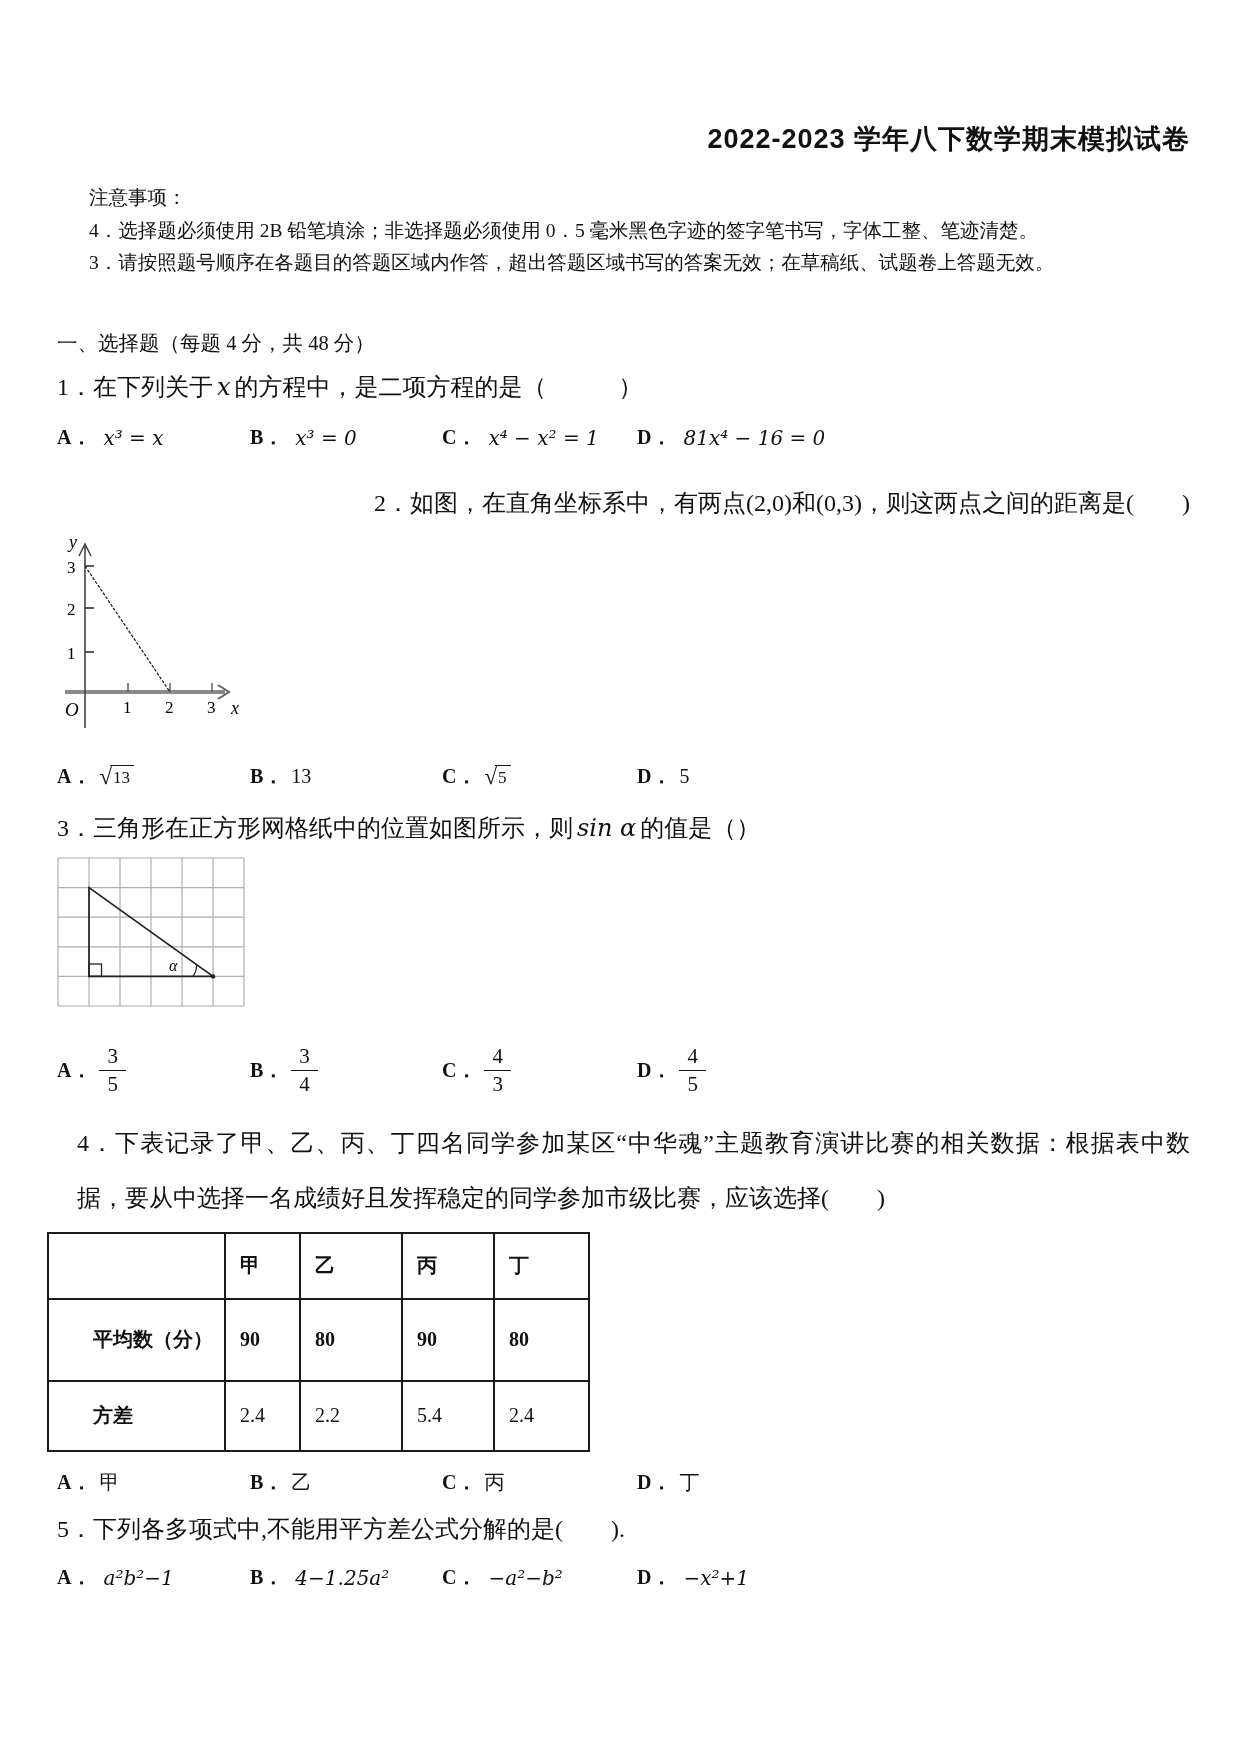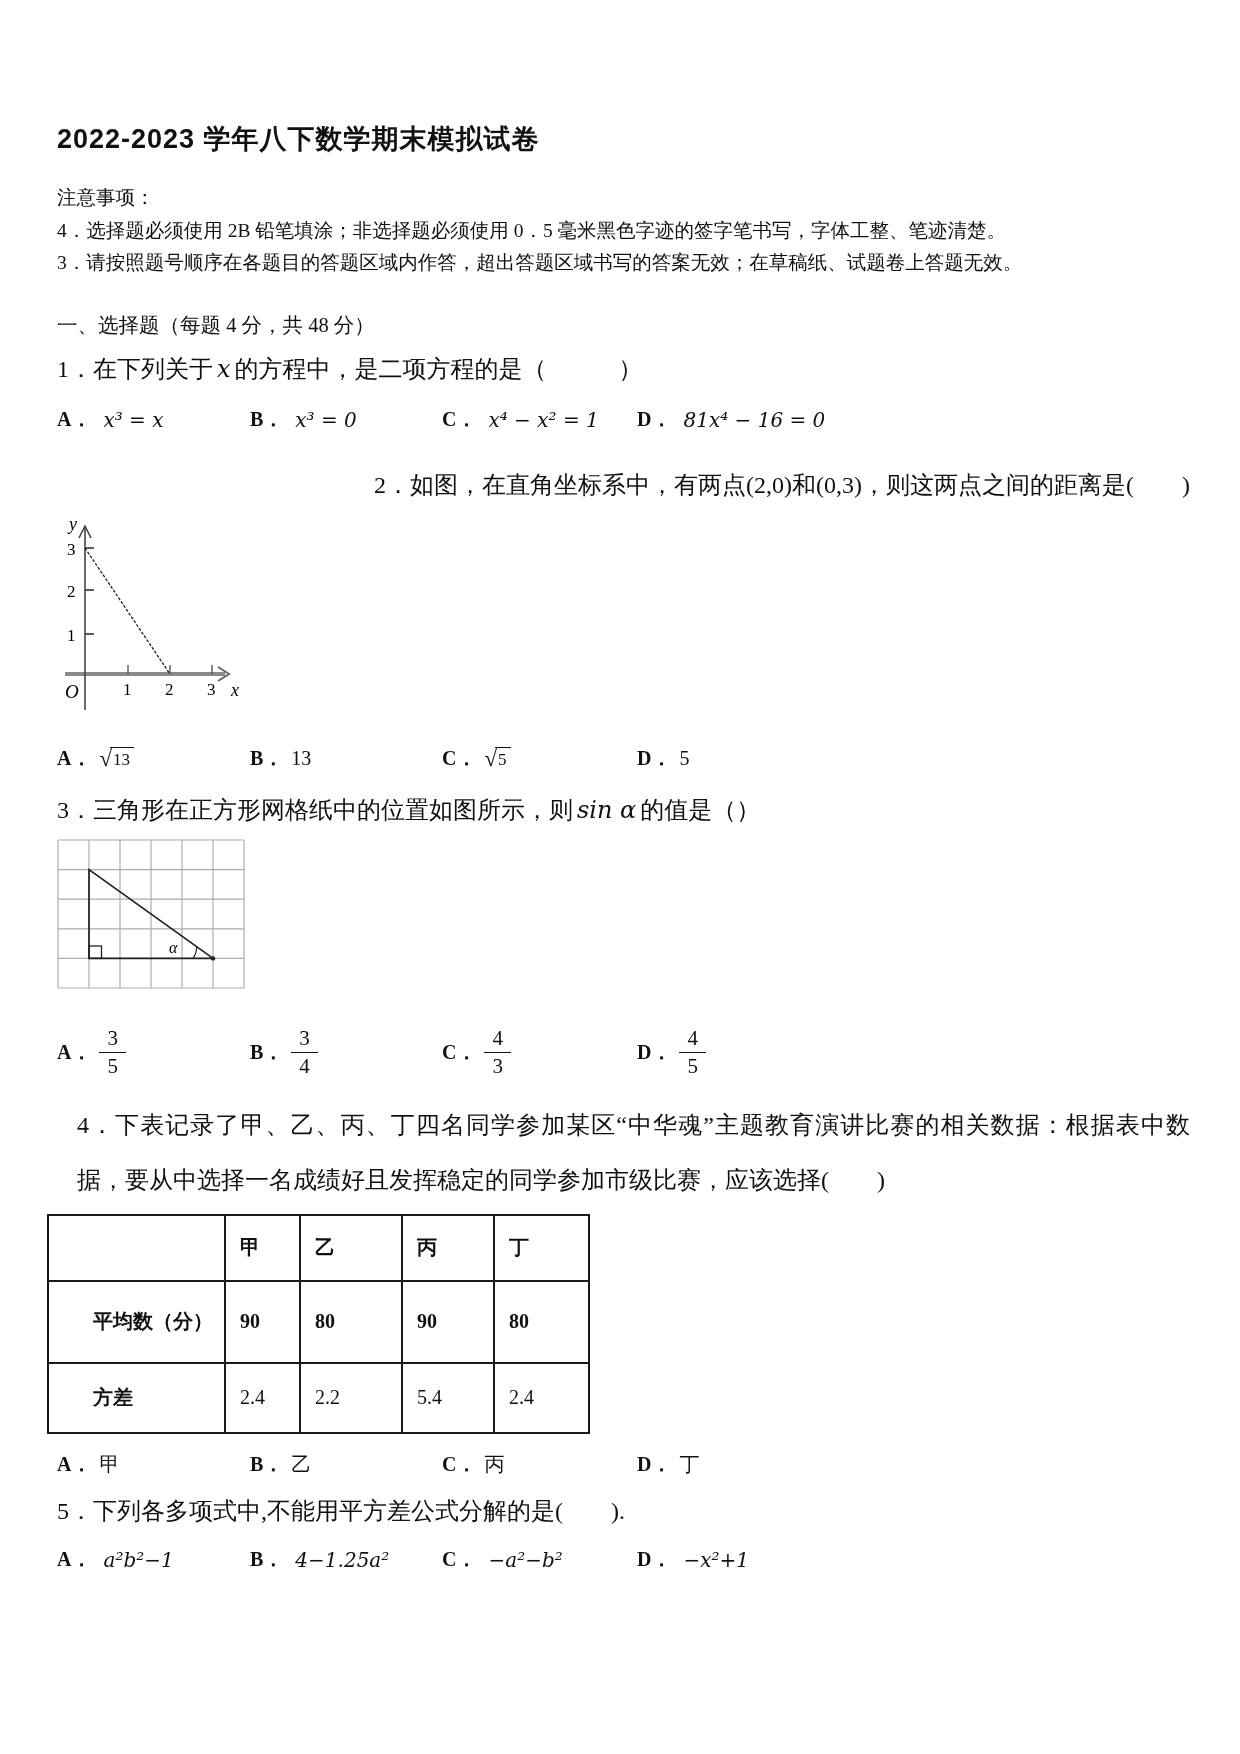--- a/index.html
+++ b/index.html
@@ -7,30 +7,30 @@
     position:relative;
     width:1240px;height:1754px;
     background:#fff;
     box-sizing:border-box;
     padding:120px 50px 0 57px;
     font-family:"Liberation Serif","DejaVu Serif",serif;
     color:#111;
     font-size:20px;
   }
   .title{
-    text-align:left;
+    text-align:right;
     font-family:"Liberation Sans","DejaVu Sans",sans-serif;
     font-weight:bold;
     font-size:27px;
     line-height:38px;
     letter-spacing:1px;
   }
   .notice{margin-top:24px;font-size:19.5px;line-height:32.5px;}
-  .notice div{white-space:normal;}
-  .section-heading{margin-top:30px;font-size:20.5px;line-height:30px;}
+  .notice div{white-space:normal;margin-left:32px;}
+  .section-heading{margin-top:48px;font-size:20.5px;line-height:30px;}
   .stem{font-size:24px;line-height:30px;}
   .q1{margin-top:14px;}
   .math{font-family:"DejaVu Serif","Liberation Serif",serif;font-style:italic;margin:0 4px;}
   .opts{
     display:grid;
     grid-template-columns:193px 192px 195px 1fr;
     align-items:center;
   }
   .opts-q1{margin-top:18px;height:36px;}
   .opts-q2{margin-top:22px;height:36px;}

